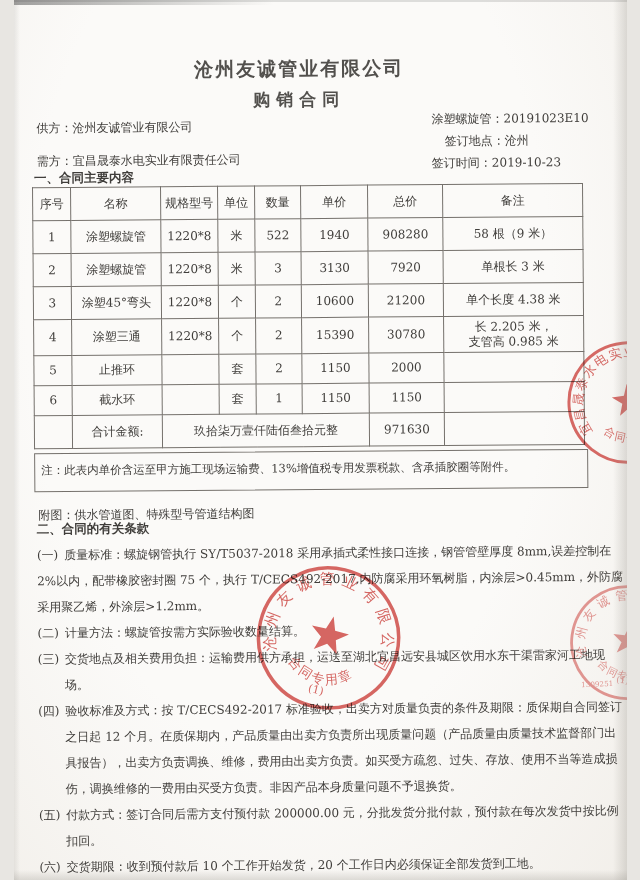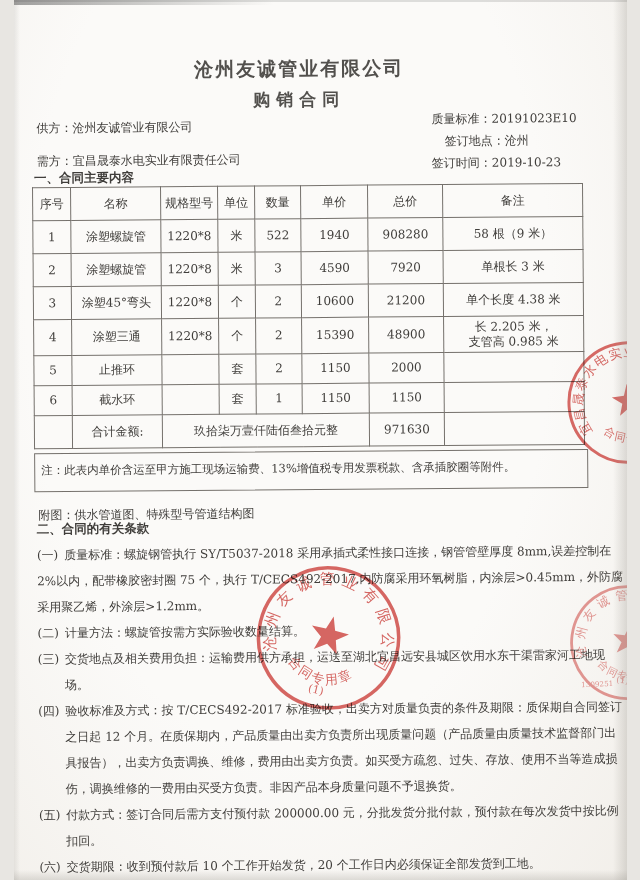--- a/index.html
+++ b/index.html
@@ -84,21 +84,21 @@
 <div class="page">
   <div class="content">
 
     <div class="abs doc-title">沧州友诚管业有限公司</div>
     <div class="abs doc-subtitle">购销合同</div>
 
     <div class="abs meta" style="left:25px;top:118px;">
       <span>供方：</span><span>沧州友诚管业有限公司</span>
     </div>
     <div class="abs meta" style="left:420px;top:112px;">
-      <span>质量标准：</span><span>20191023E10</span>
+      <span>涂塑螺旋管：</span><span>20191023E10</span>
     </div>
     <div class="abs meta" style="left:420px;top:134px;margin-left:13px;">
       <span>签订地点：</span><span>沧州</span>
     </div>
     <div class="abs meta" style="left:25px;top:151px;">
       <span>需方：</span><span>宜昌晟泰水电实业有限责任公司</span>
     </div>
     <div class="abs meta" style="left:420px;top:156px;">
       <span>签订时间：</span><span>2019-10-23</span>
     </div>
@@ -138,42 +138,42 @@
             <td>1940</td>
             <td>908280</td>
             <td>58 根（9 米）</td>
           </tr>
           <tr>
             <td>2</td>
             <td>涂塑螺旋管</td>
             <td>1220*8</td>
             <td>米</td>
             <td>3</td>
-            <td>4590</td>
+            <td>3130</td>
             <td>7920</td>
             <td>单根长 3 米</td>
           </tr>
           <tr>
             <td>3</td>
             <td>涂塑45°弯头</td>
             <td>1220*8</td>
             <td>个</td>
             <td>2</td>
             <td>10600</td>
             <td>21200</td>
             <td>单个长度 4.38 米</td>
           </tr>
           <tr>
             <td>4</td>
             <td>涂塑三通</td>
             <td>1220*8</td>
             <td>个</td>
             <td>2</td>
             <td>15390</td>
-            <td>48900</td>
+            <td>30780</td>
             <td>长 2.205 米，
 支管高 0.985 米</td>
           </tr>
           <tr>
             <td>5</td>
             <td>止推环</td>
             <td></td>
             <td>套</td>
             <td>2</td>
             <td>1150</td>

